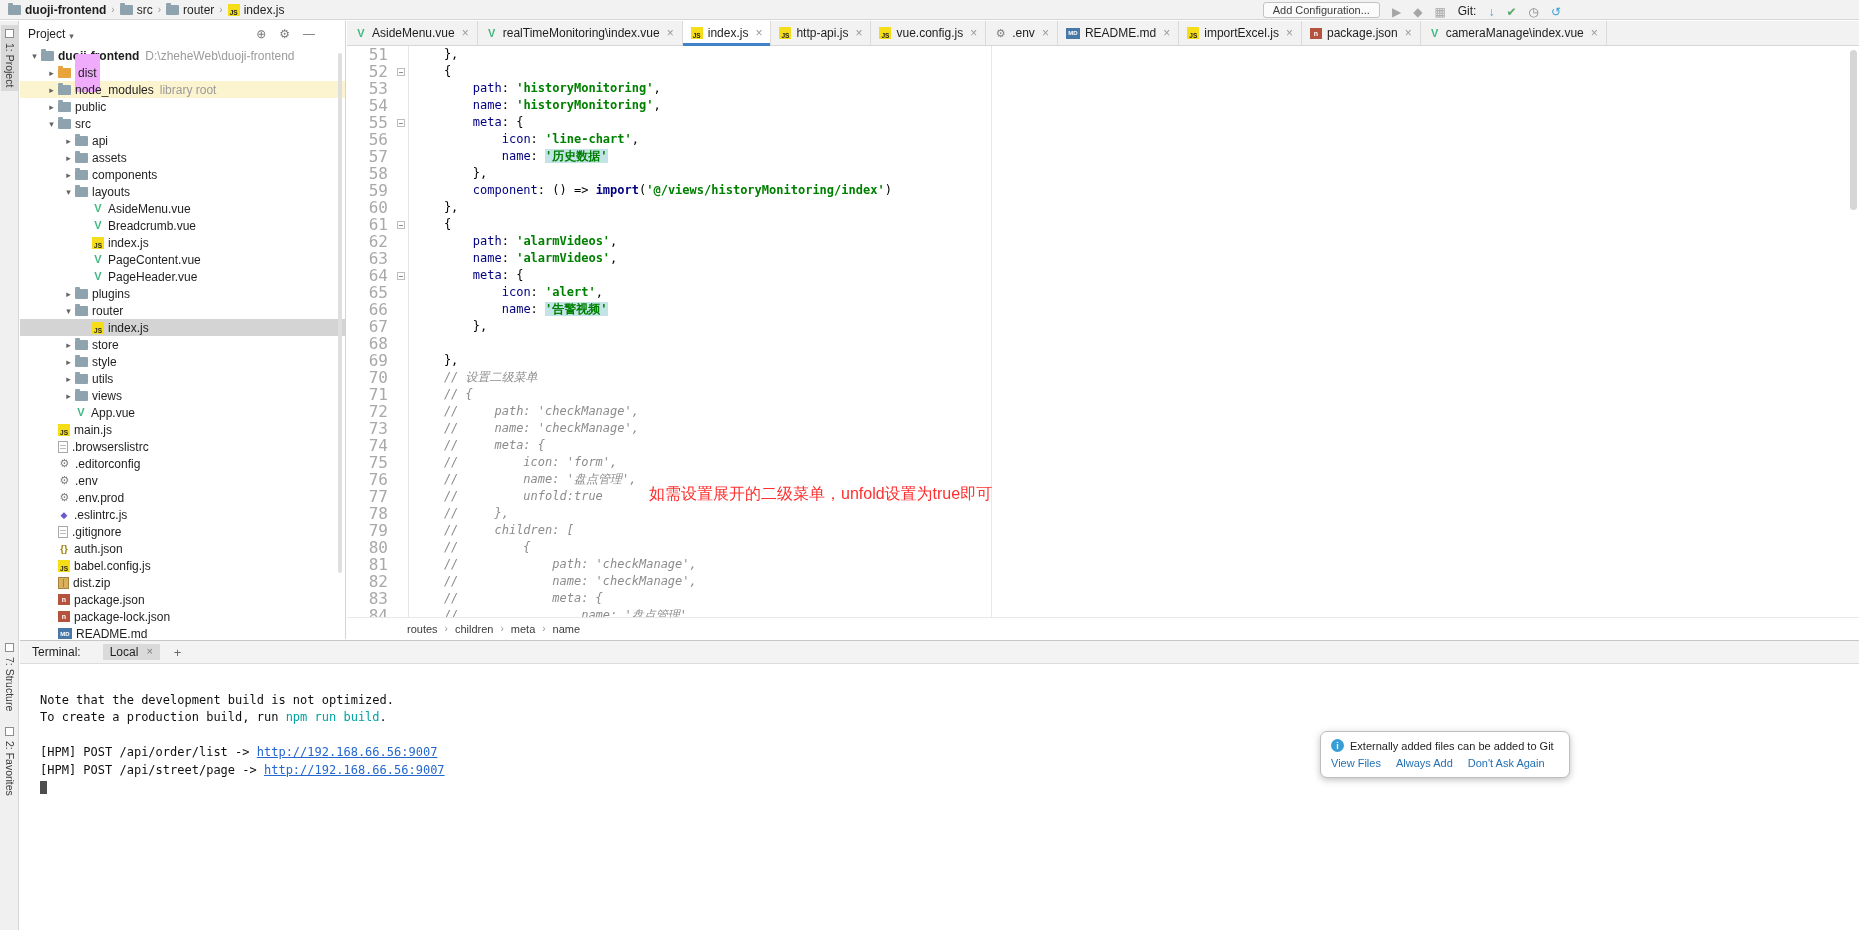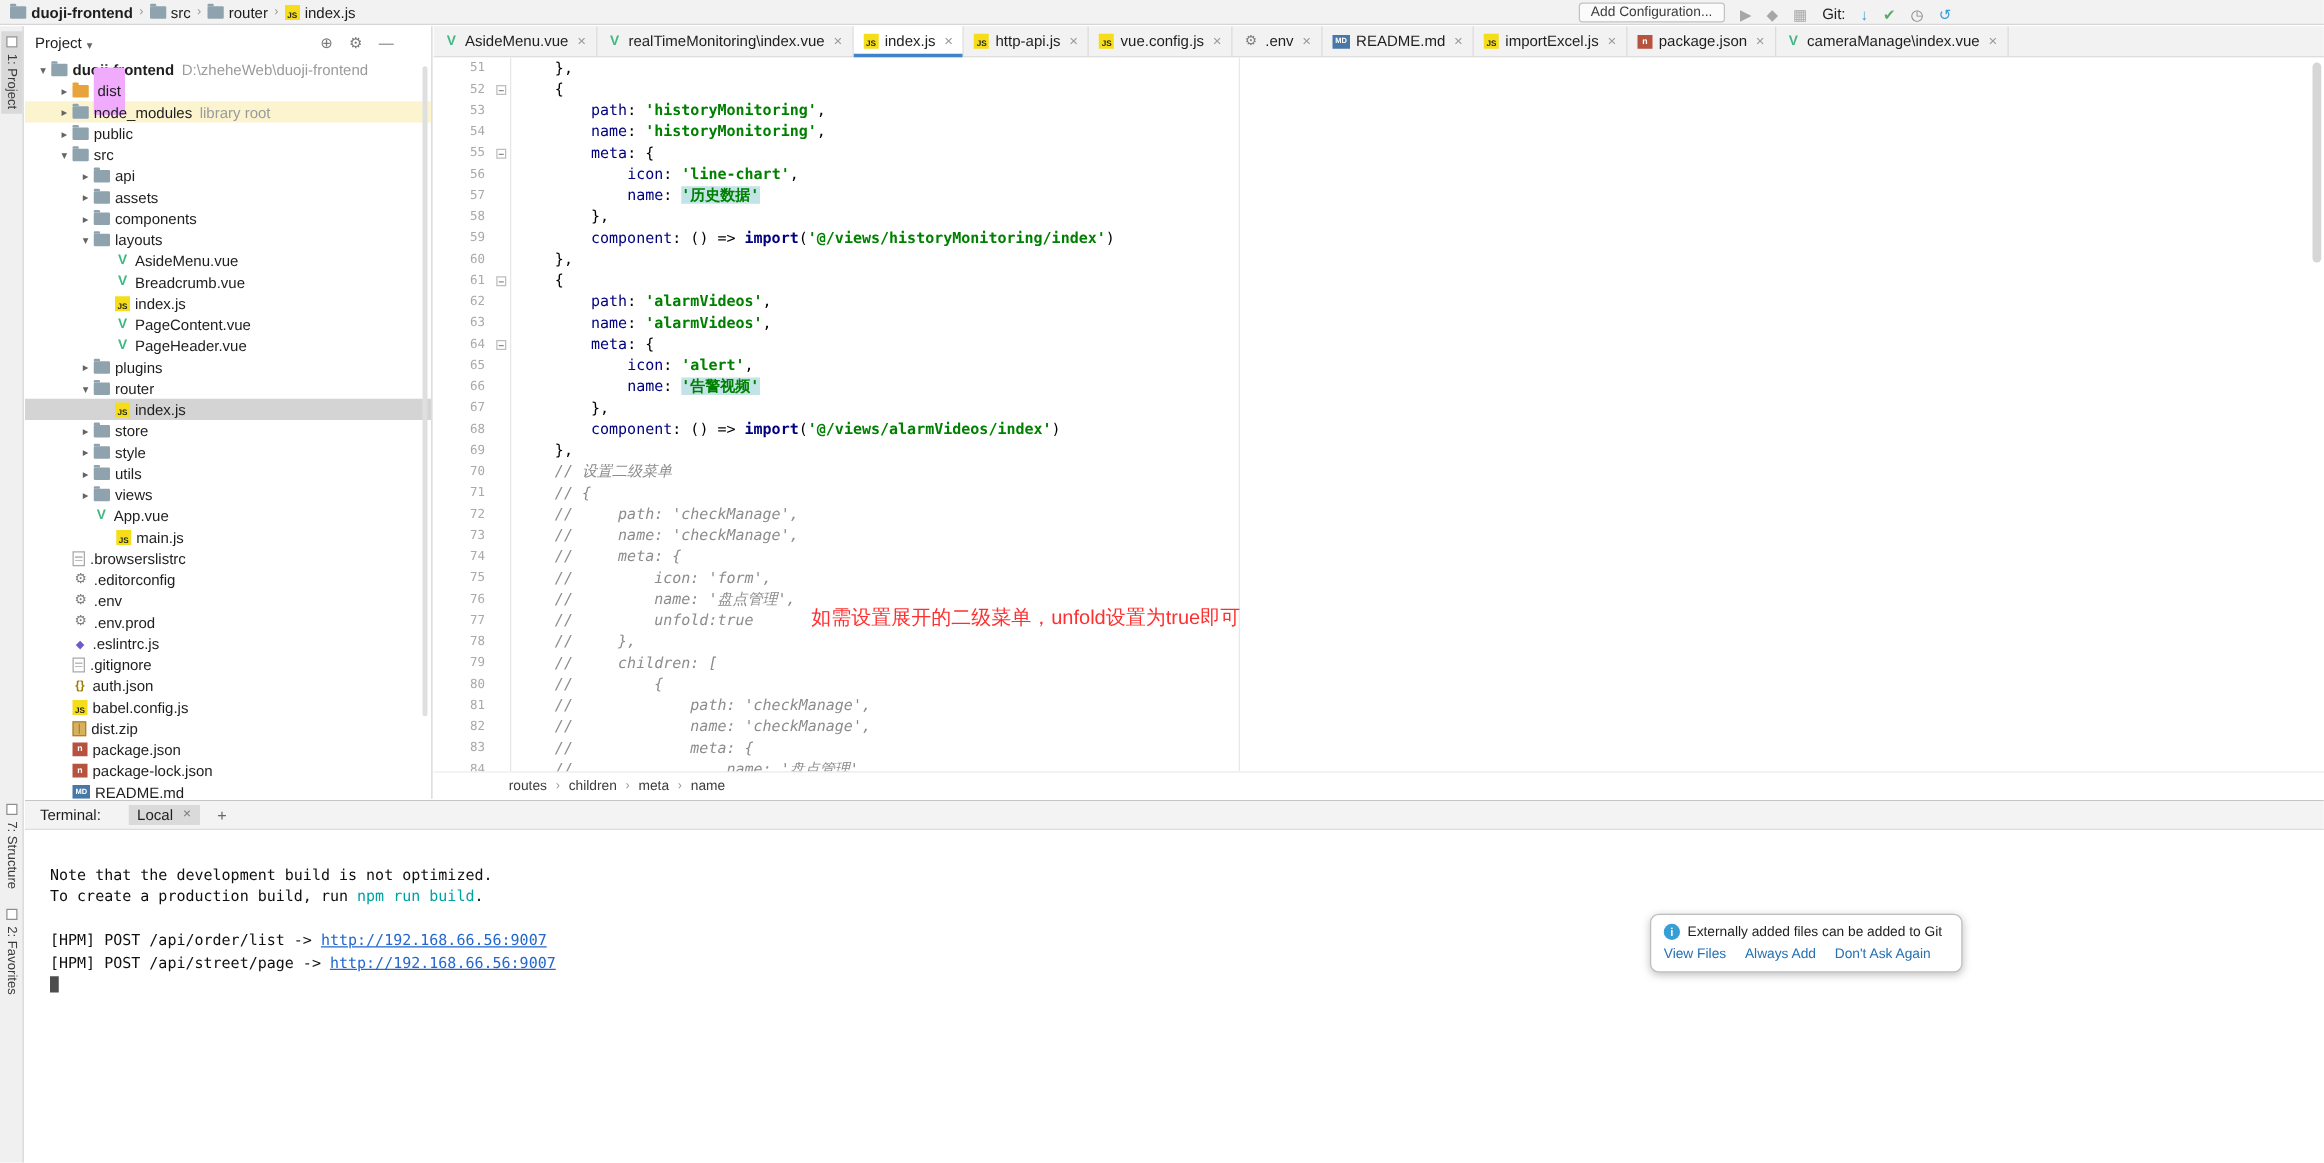--- a/index.html
+++ b/index.html
@@ -70,21 +70,21 @@
     position:relative;cursor:default;white-space:nowrap}
   .tab.active{background:#FFFFFF}
   .tab.active::after{content:"";position:absolute;left:0;right:0;bottom:-1px;height:3px;background:#4083C9}
   .tab-x{color:#999;font-size:12px;margin-left:2px}
 
   
   #editor-scroll{position:relative;height:571px;overflow:hidden;background:#fff}
   .cl{display:flex;height:17px;line-height:17px;font-family:"DejaVu Sans Mono",monospace;font-size:12px}
   .gut{width:62px;flex:0 0 62px;display:flex;justify-content:flex-end;align-items:center;
     border-right:1px solid #E6E6E6;background:#fff}
-  .ln{color:#A9A9A9;padding-right:5px;font-size:10px}
+  .ln{color:#A9A9A9;padding-right:5px;font-size:16px}
   .foldbox{width:15px;flex:0 0 15px;display:flex;align-items:center;justify-content:center}
   .fold-marker{width:8px;height:8px;border:1px solid #BDBDBD;background:#fff;position:relative;display:inline-block}
   .fold-marker::after{content:"";position:absolute;left:1px;right:1px;top:3px;height:1px;background:#8d8d8d}
   .ct{white-space:pre;padding-left:6px}
   .tk-p{color:#000}
   .tk-k{color:#000080}
   .tk-s{color:#008000;font-weight:bold}
   .tk-sh{color:#008000;font-weight:bold;background:#C2E4E6}
   .tk-kw{color:#000080;font-weight:bold}
   .tk-c{color:#8C8C8C;font-style:italic}
@@ -292,21 +292,21 @@
       <div class="trow" style="padding-left: 42px;">
         <span class="chev">▸</span>
         <span class="ic ic-folder"></span>
         <span class="tlabel">views</span>
       </div>
       <div class="trow" style="padding-left: 42px;">
         <span class="chev"></span>
         <span class="ic ic-vue">V</span>
         <span class="tlabel">App.vue</span>
       </div>
-      <div class="trow" style="padding-left: 60px;">
+      <div class="trow" style="padding-left: 25px;">
         <span class="chev"></span>
         <span class="ic ic-js">JS</span>
         <span class="tlabel">main.js</span>
       </div>
       <div class="trow" style="padding-left: 25px;">
         <span class="chev"></span>
         <span class="ic ic-file"></span>
         <span class="tlabel">.browserslistrc</span>
       </div>
       <div class="trow" style="padding-left: 25px;">
@@ -549,21 +549,20 @@
             <span class="ln">67</span>
             <span class="foldbox"></span>
           </span>
           <span class="ct"><span class="tk-p">        },</span></span>
         </div>
         <div class="cl">
           <span class="gut">
             <span class="ln">68</span>
             <span class="foldbox"></span>
           </span>
-          <span class="ct"><span class="tk-p">        </span><span class="tk-k">component</span><span class="tk-p">: () =&gt; </span><span class="tk-kw">import</span><span class="tk-p">(</span><span class="tk-s">'@/views/alarmVideos/index'</span><span class="tk-p">)</span></span>
         </div>
         <div class="cl">
           <span class="gut">
             <span class="ln">69</span>
             <span class="foldbox"></span>
           </span>
           <span class="ct"><span class="tk-p">    },</span></span>
         </div>
         <div class="cl">
           <span class="gut">

